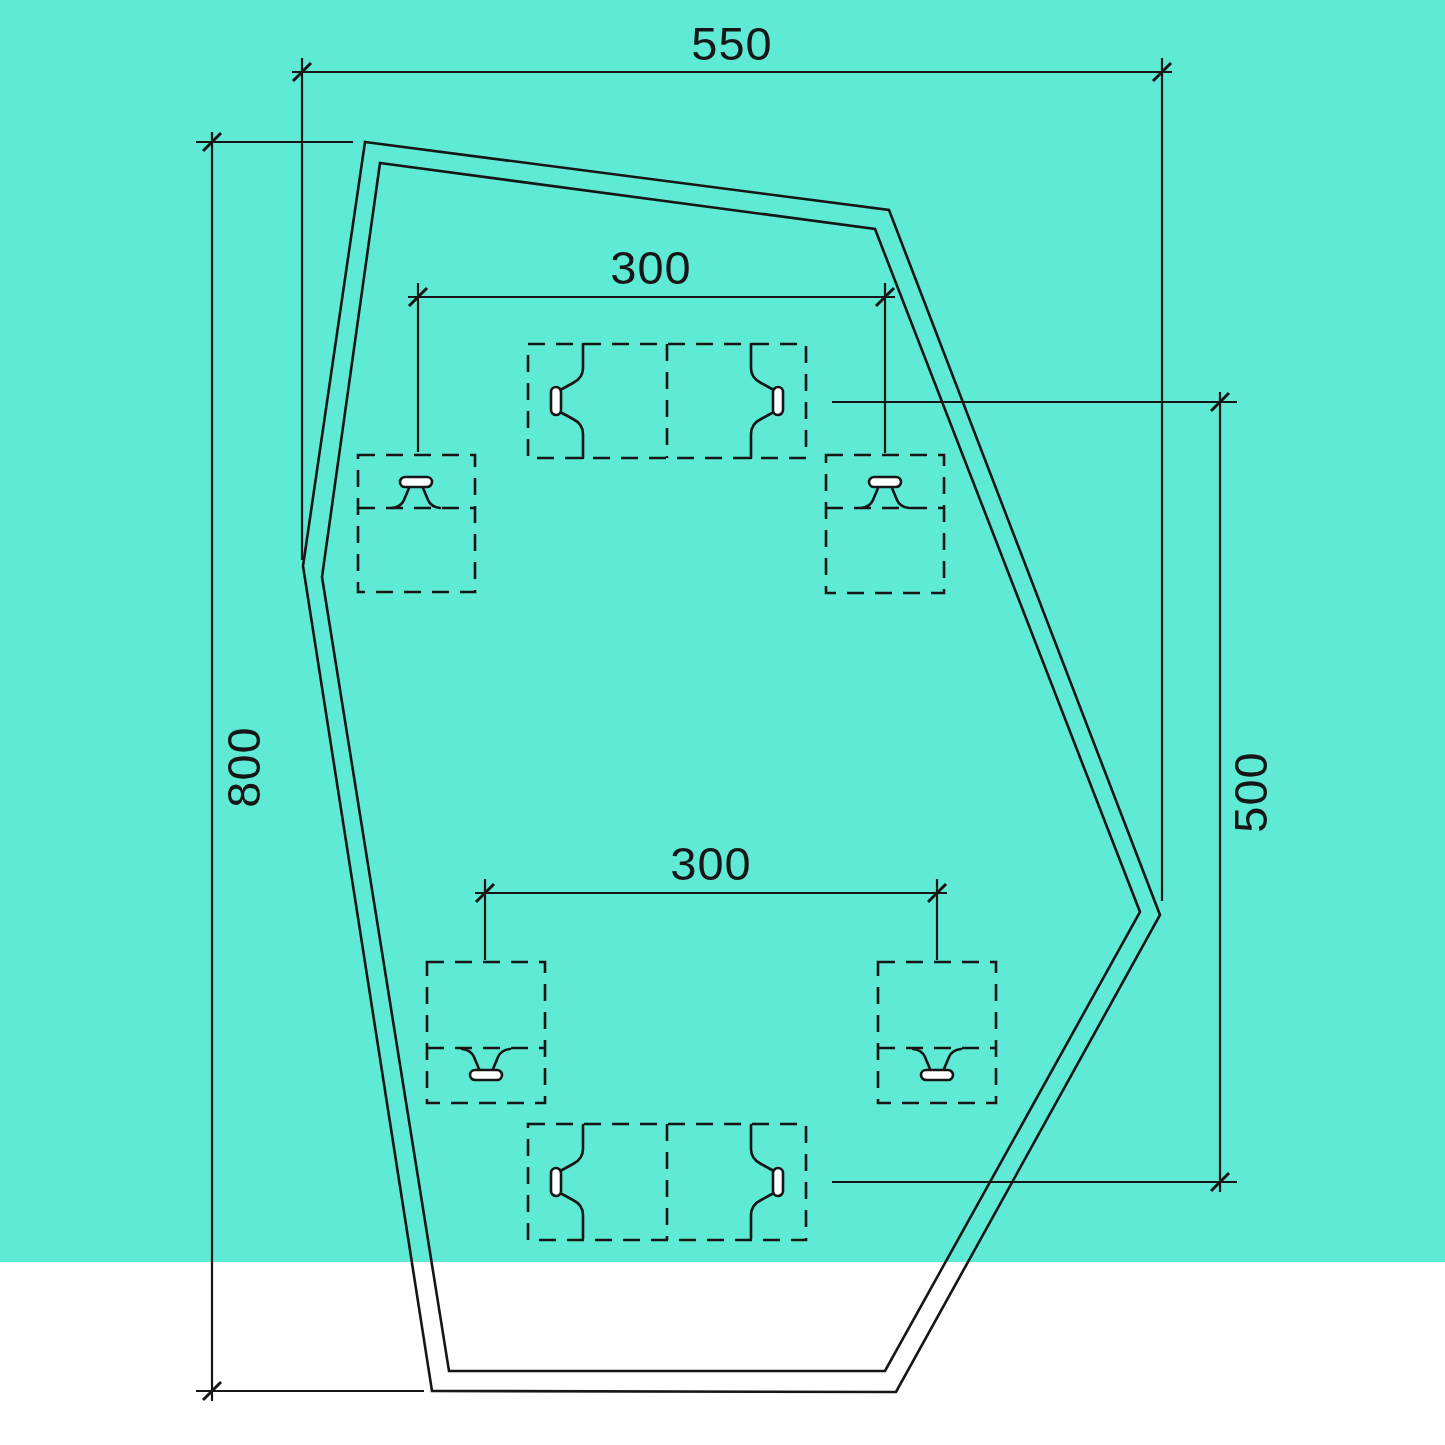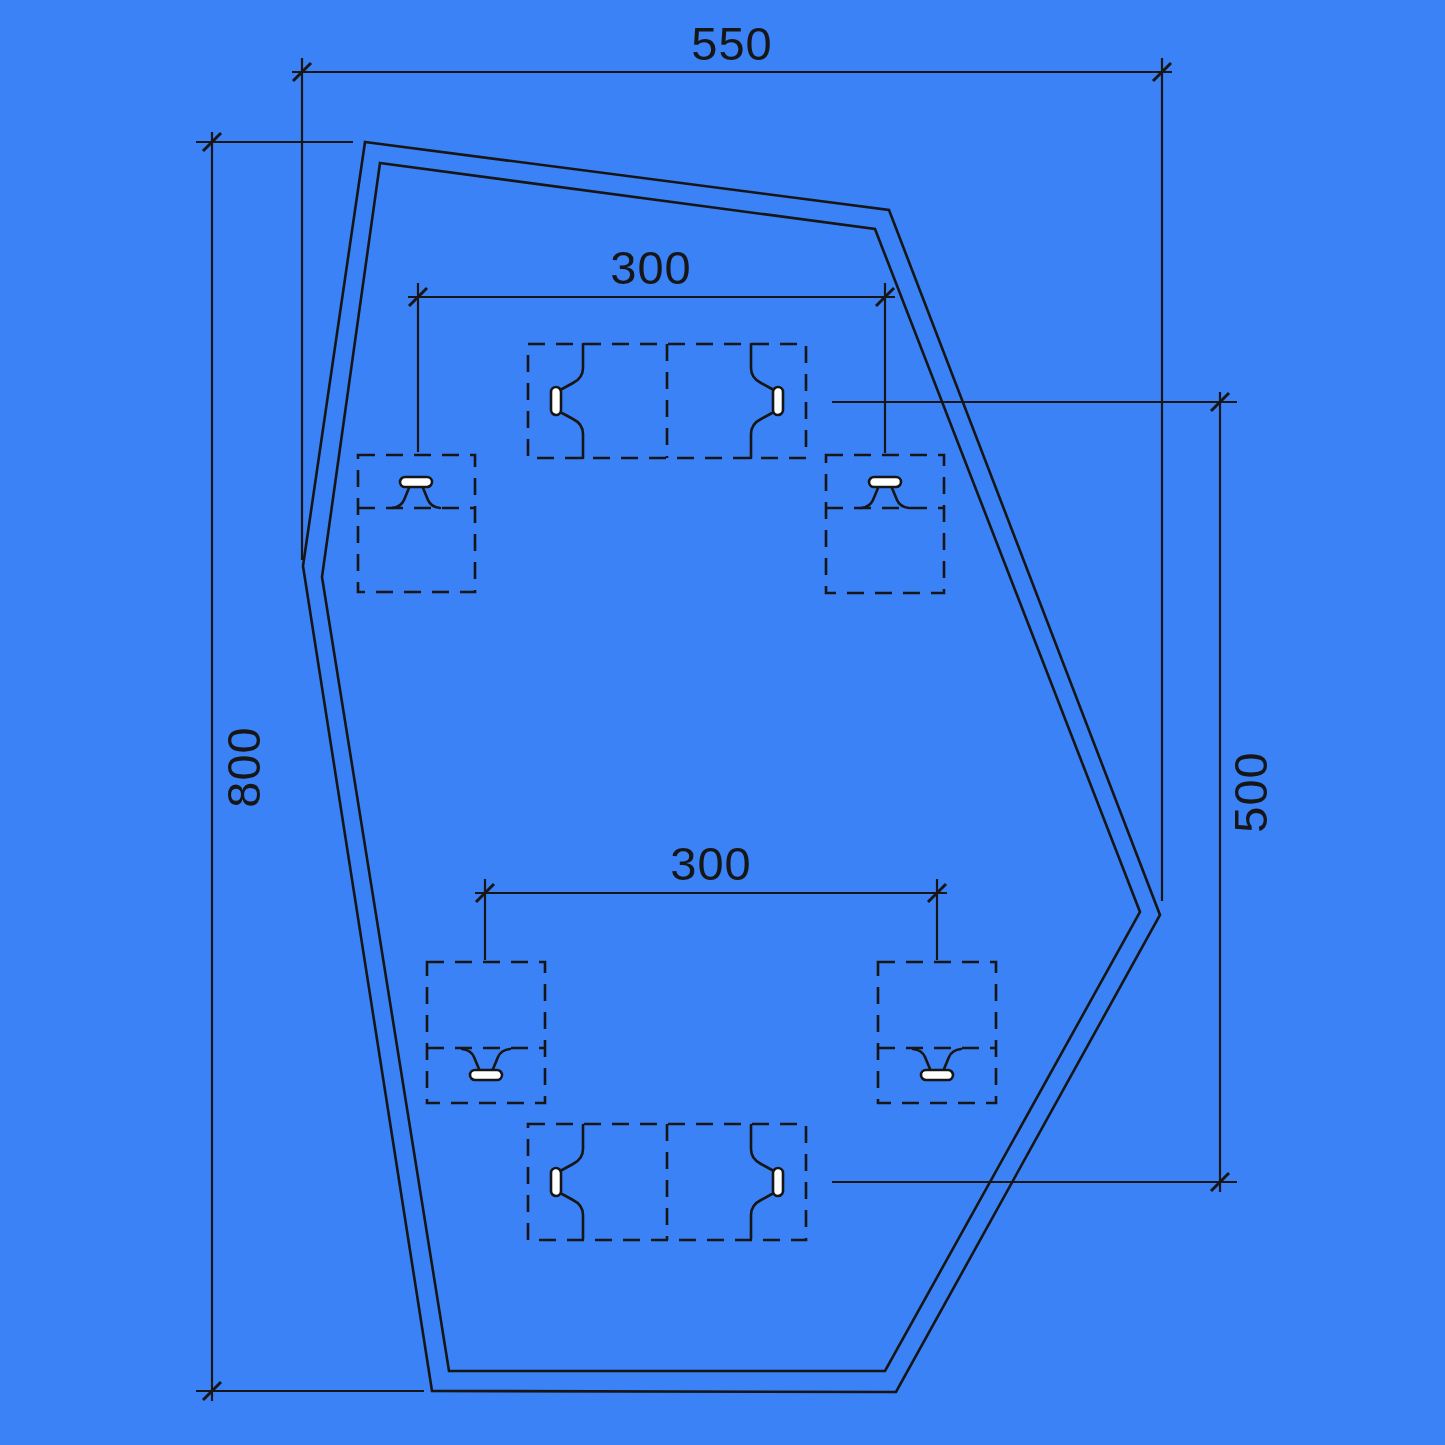--- a/index.html
+++ b/index.html
@@ -6,22 +6,22 @@
     margin: 0;
     padding: 0;
     background: #ffffff;
     width: 1445px;
     height: 1445px;
     overflow: hidden;
     font-family: "Liberation Sans", sans-serif;
   }
   #stage {
     width: 1445px;
-    height: 1445px;
-    background: #3b82f6;
+    height: 1262px;
+    background: #5eead4;
   }
   svg { display: block; }
 
   
   .solid-line {
     fill: none;
     stroke: #161616;
     stroke-width: 2.6;
     stroke-linejoin: miter;
     stroke-linecap: butt;

